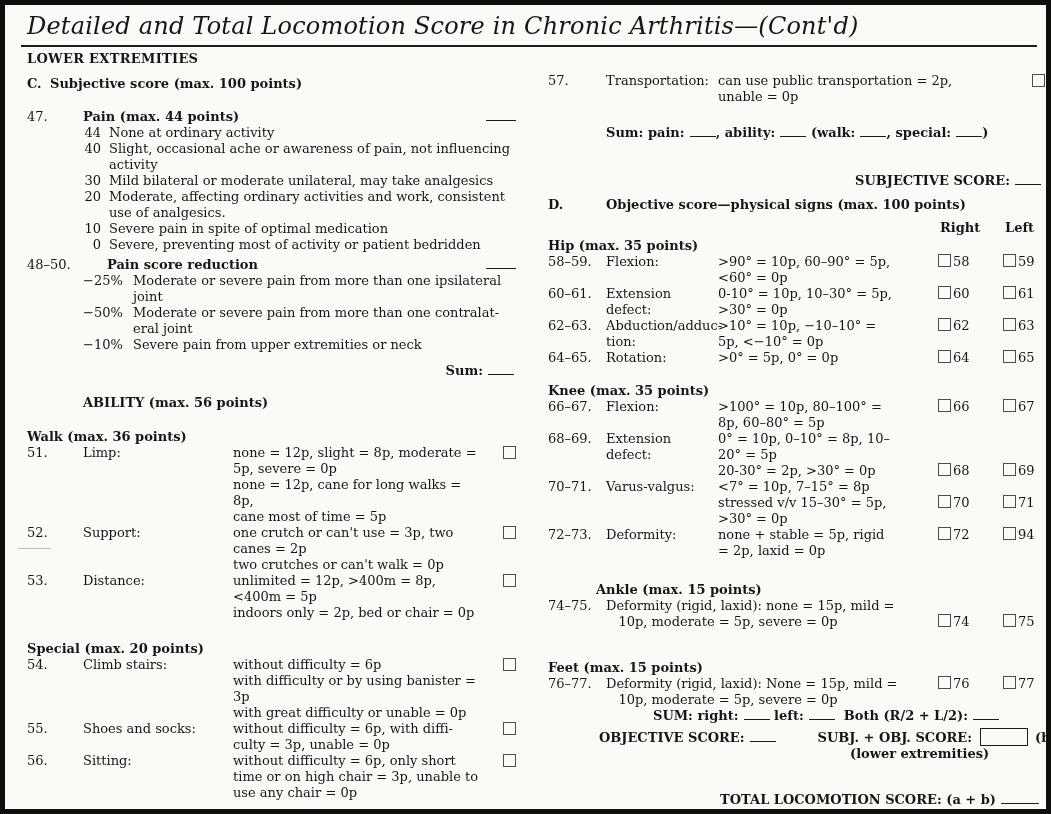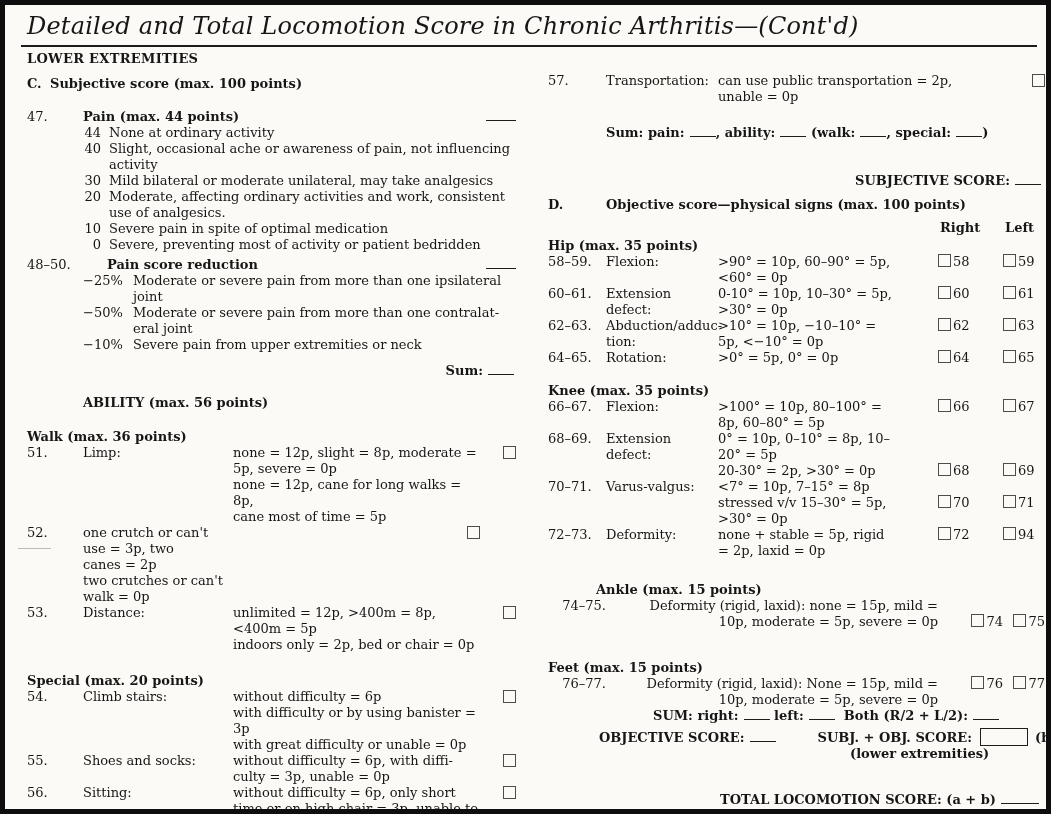--- a/index.html
+++ b/index.html
@@ -54,21 +54,21 @@
   .rl-head { display:grid; grid-template-columns:392px 65px 1fr; font-weight:bold; margin-top:7px; }
   .sec-h { font-weight:bold; margin-top:2px; }
   .sec-h.knee { margin-top:17px; }
   .sec-h.ankle { margin-top:23px;margin-left:48px; }
   .sec-h.feet { margin-top:30px; }
   .o-row { display:grid; grid-template-columns:58px 112px 220px 65px 1fr; }
   .o-bx { white-space:nowrap; }
   .o-bx .no { padding-left:2px; }
   .bx-l1 { padding-top:16px; }
   .bx-l2 { padding-top:32px; }
-  .af-row { display:grid; grid-template-columns:58px 332px 65px 1fr;text-align:right; }
+  .af-row { display:grid; grid-template-columns:58px 332px 65px 1fr; }
   .sum2 { padding-left:105px; font-weight:bold; }
   .obj-row { margin-top:4px; font-weight:bold; white-space:nowrap; }
   .obj-row .objscore { margin-left:51px; }
   .obj-row .subjobj { margin-left:42px; }
   .lower-note { font-weight:bold; padding-left:302px; }
   .total-row { margin-top:30px; text-align:right; font-weight:bold; padding-right:6px; }
 
   
   .artifact { position:absolute; left:13px; top:543px; width:33px; border-top:1.6px solid #bdbab1; }
 </style>
@@ -164,20 +164,21 @@
       <span>51.</span>
       <span>Limp:</span>
       <span class="ml">none = 12p, slight = 8p, moderate =
 5p, severe = 0p
 none = 12p, cane for long walks = 8p,
 cane most of time = 5p</span>
       <span class="w-box"><span class="checkbox"></span></span>
     </div>
     <div class="w-row">
       <span>52.</span>
+      <span>Support:</span>
       <span class="ml">one crutch or can't use = 3p, two
 canes = 2p
 two crutches or can't walk = 0p</span>
       <span class="w-box"><span class="checkbox"></span></span>
     </div>
     <div class="w-row">
       <span>53.</span>
       <span>Distance:</span>
       <span class="ml">unlimited = 12p, &gt;400m = 8p,
 &lt;400m = 5p

